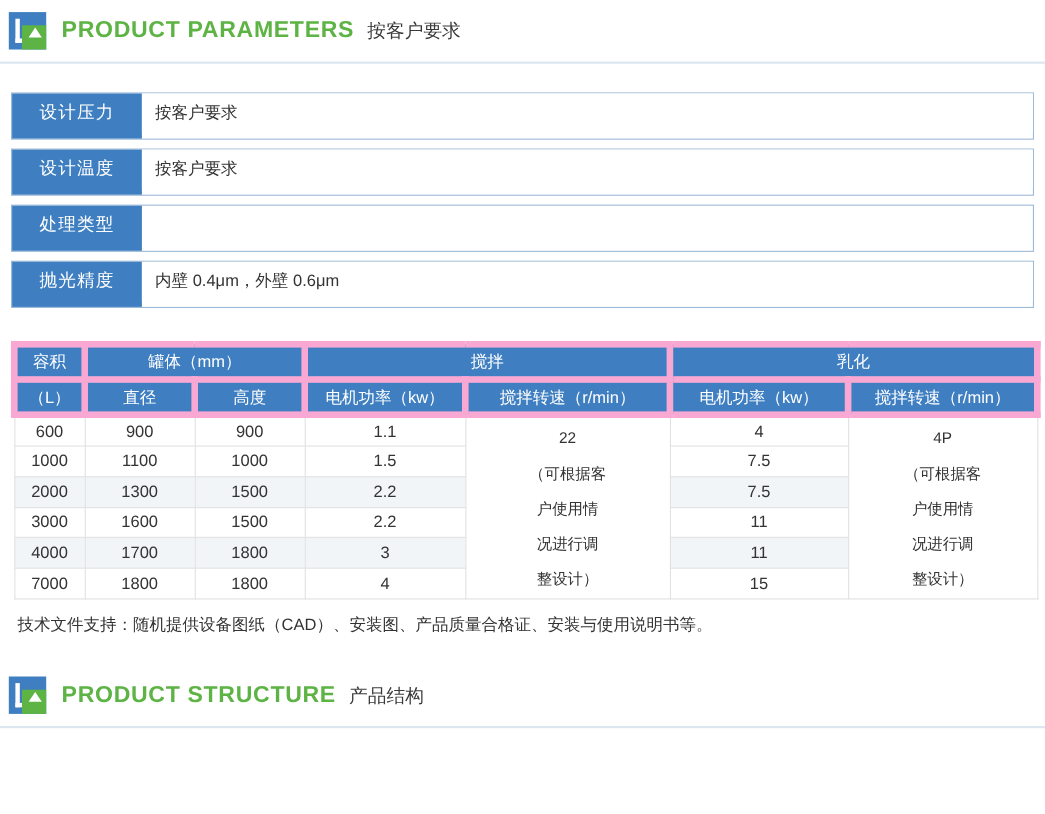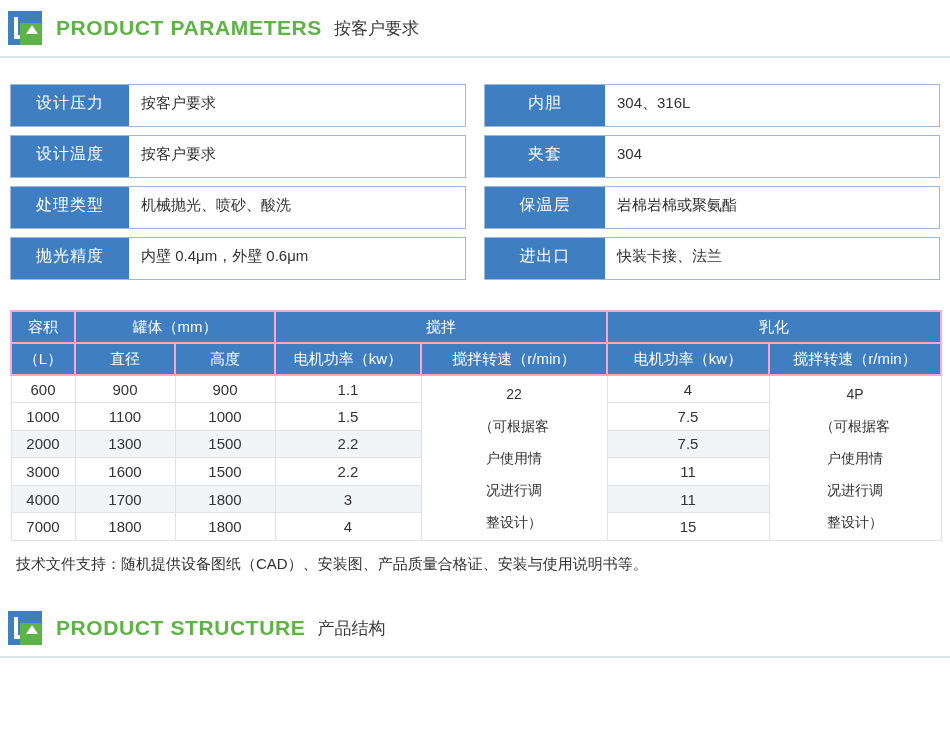--- a/index.html
+++ b/index.html
@@ -125,21 +125,21 @@
   table.data {
     width: 930px;
     border-collapse: collapse;
     table-layout: fixed;
   }
   table.data th {
     background: #3f7fc1;
     color: #fff;
     font-weight: normal;
     font-size: 15px;
-    border: 2px solid #f9a8d4;
+    border: 6px solid #f9a8d4;
     height: 32px;
     text-align: center;
     padding: 0 2px;
   }
   table.data td {
     border: 1px solid #e2e2e2;
     text-align: center;
     font-size: 15px;
     height: 22px;
     color: #333;
@@ -187,46 +187,27 @@
       <div class="spec-row">
         <div class="spec-key">设计压力</div>
         <div class="spec-val">按客户要求</div>
       </div>
       <div class="spec-row">
         <div class="spec-key">设计温度</div>
         <div class="spec-val">按客户要求</div>
       </div>
       <div class="spec-row">
         <div class="spec-key">处理类型</div>
-        <div class="spec-val">机械抛光、喷砂、酸洗</div>
       </div>
       <div class="spec-row">
         <div class="spec-key">抛光精度</div>
         <div class="spec-val">内壁 0.4μm，外壁 0.6μm</div>
       </div>
     </div>
 
-    <div class="spec-col right">
-      <div class="spec-row">
-        <div class="spec-key">内胆</div>
-        <div class="spec-val">304、316L</div>
-      </div>
-      <div class="spec-row">
-        <div class="spec-key">夹套</div>
-        <div class="spec-val">304</div>
-      </div>
-      <div class="spec-row">
-        <div class="spec-key">保温层</div>
-        <div class="spec-val">岩棉岩棉或聚氨酯</div>
-      </div>
-      <div class="spec-row">
-        <div class="spec-key">进出口</div>
-        <div class="spec-val">快装卡接、法兰</div>
-      </div>
-    </div>
 
   </div>
 
   <div class="data-table-wrap">
     <table class="data">
       <colgroup>
         <col style="width:64px">
         <col style="width:100px">
         <col style="width:100px">
         <col style="width:146px">

